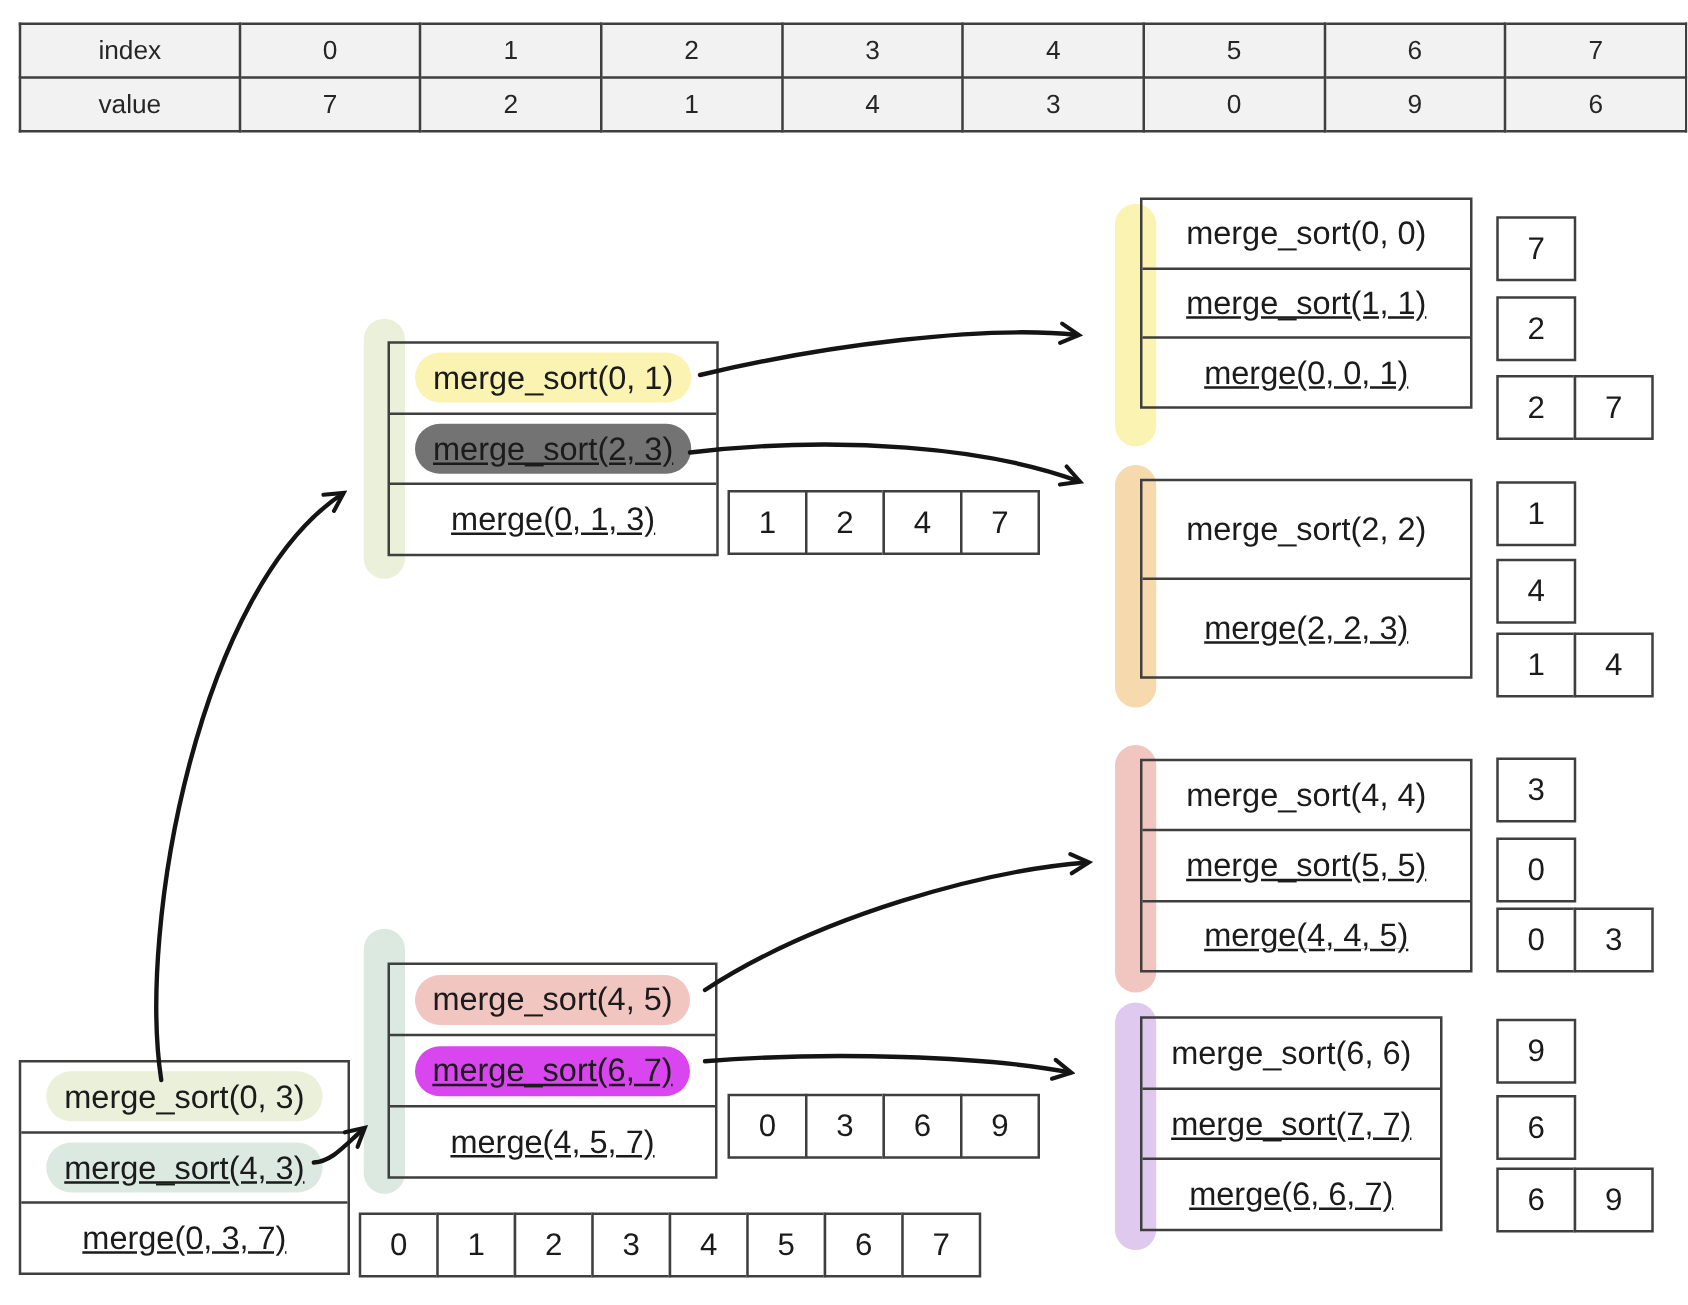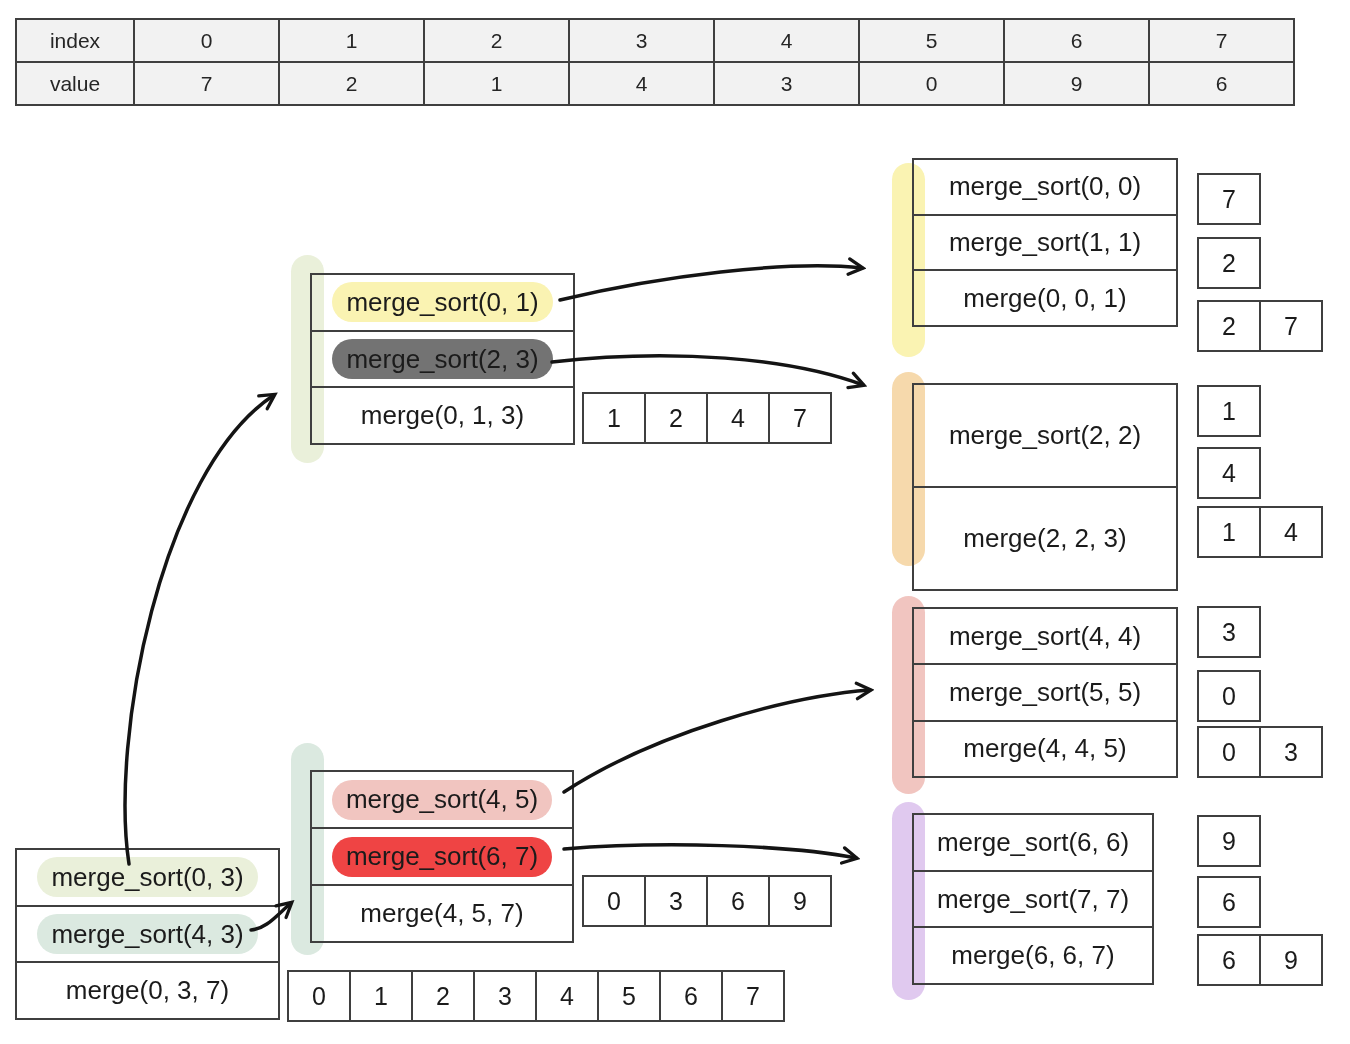--- a/index.html
+++ b/index.html
@@ -4,29 +4,29 @@
 <style>
   * { margin:0; padding:0; box-sizing:border-box; }
   html,body { background:#ffffff; }
   body { font-family:"Liberation Sans", sans-serif; color:#1b1b1b; }
   #canvas { position:relative; width:1350px; height:1044px; background:#fff; overflow:hidden; }
 
   
   .idx-table { position:absolute; left:15px; top:18px; border-collapse:collapse; }
   .idx-table td { border:2px solid #3f3f3f; background:#f2f2f2; text-align:center;
                   vertical-align:middle; font-size:21px; color:#262626; height:43px; }
-  .idx-table td.lbl { width:118px; }
+  .idx-table td.lbl { width:176px; }
   .idx-table td.dat { width:145px; }
 
   
   .call-box { position:absolute; display:flex; flex-direction:column;
               border:2px solid #3f3f3f; background:transparent; z-index:2; }
   .call-row { flex:1; display:flex; align-items:center; justify-content:center;
               font-size:26px; letter-spacing:0; }
-  .call-row + .call-row { border-top:2px solid #3f3f3f; }
+  .call-row + .call-row { border-top:2px solid #3f3f3f;text-decoration:underline; }
   .pill { display:inline-flex; align-items:center; justify-content:center;
           height:40px; padding:0 14px; border-radius:20px; }
 
   
   .side-bar { position:absolute; width:33px; border-radius:17px; z-index:1; }
 
   
   .cells { position:absolute; display:flex; z-index:2; }
   .cell { width:64px; height:52px; border:2px solid #3f3f3f; background:#fff;
           display:flex; align-items:center; justify-content:center; font-size:25px; }
@@ -113,21 +113,21 @@
     <div class="cell">2</div>
     <div class="cell">4</div>
     <div class="cell">7</div>
   </div>
 
   <div class="call-box" style="left:310px; top:770px; width:264px; height:173px;">
     <div class="call-row">
       <span class="pill" style="background-color: rgb(241, 197, 192);">merge_sort(4, 5)</span>
     </div>
     <div class="call-row">
-      <span class="pill" style="background-color: #ef4444;">merge_sort(6, 7)</span>
+      <span class="pill" style="background-color: #d946ef;">merge_sort(6, 7)</span>
     </div>
     <div class="call-row">
       <span>merge(4, 5, 7)</span>
     </div>
   </div>
   <div class="cells" style="left:582px; top:875px;">
     <div class="cell">0</div>
     <div class="cell">3</div>
     <div class="cell">6</div>
     <div class="cell">9</div>
@@ -148,21 +148,21 @@
     <div class="cell">7</div>
   </div>
   <div class="cells" style="left:1197px; top:237px;">
     <div class="cell">2</div>
   </div>
   <div class="cells" style="left:1197px; top:300px;">
     <div class="cell">2</div>
     <div class="cell">7</div>
   </div>
 
-  <div class="call-box" style="left:912px; top:383px; width:266px; height:208px;">
+  <div class="call-box" style="left:912px; top:383px; width:266px; height:160px;">
     <div class="call-row">
         <span>merge_sort(2, 2)</span>
       </div>
     <div class="call-row">
         <span>merge(2, 2, 3)</span>
       </div>
   </div>
   <div class="cells" style="left:1197px; top:385px;">
     <div class="cell">1</div>
   </div>

